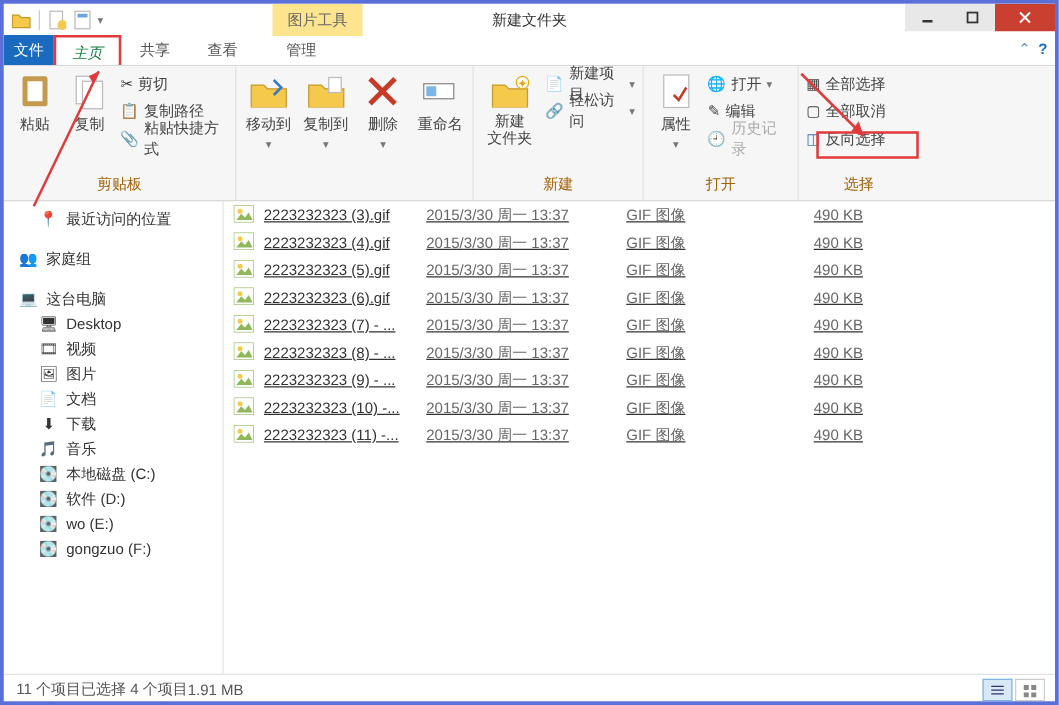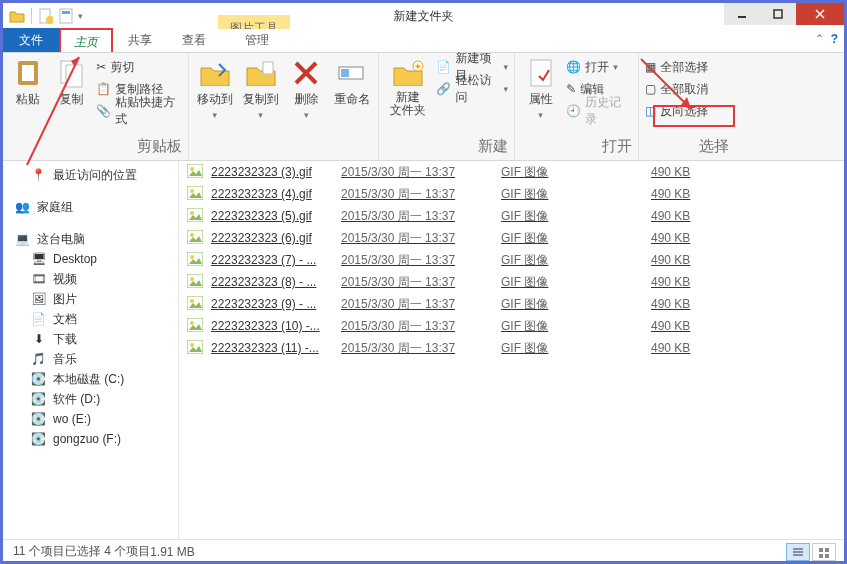--- a/index.html
+++ b/index.html
@@ -1,35 +1,35 @@
 <!DOCTYPE html>
 <html><head>
 <meta charset="utf-8">
 <style>
 * { margin:0; padding:0; box-sizing:border-box; font-family:"Microsoft YaHei","Segoe UI",sans-serif; }
 body { width:847px; height:564px; border:3px solid #5b6fd8; background:#fff; font-size:12px; overflow:hidden; position:relative; }
 .titlebar { height:26px; background:#fff; display:flex; align-items:center; position:relative; }
 .qat { display:flex; align-items:center; gap:4px; padding-left:6px; }
 .qat .ico { width:16px; height:16px; display:flex; align-items:center; justify-content:center; }
 .qat .sep { width:1px; height:16px; background:#ccc; margin:0 2px; }
-.title-tool { position:absolute; left:215px; top:0; width:72px; height:26px; background:#fce58e; text-align:center; line-height:26px; color:#666;margin-top:12px; }
+.title-tool { position:absolute; left:215px; top:0; width:72px; height:26px; background:#fce58e; text-align:center; line-height:26px; color:#666; }
 .title-text { position:absolute; left:50%; transform:translateX(-50%); color:#333; line-height:26px; }
 .winbtns { position:absolute; right:0; top:0; display:flex; }
 .winbtn { width:36px; height:22px; display:flex; align-items:center; justify-content:center; color:#555; background:#e8e8e8; }
 .winbtn.close { background:#c94030; color:#fff; width:48px; }
 .tabs { height:24px; background:#fff; display:flex; align-items:flex-end; border-bottom:1px solid #d8d8d8; position:relative; }
-.tab-file { width:56px; height:24px; background:#1a6bbf; color:#fff; text-align:center; line-height:24px; }
+.tab-file { width:40px; height:24px; background:#1a6bbf; color:#fff; text-align:center; line-height:24px; }
 .tab { width:54px; height:24px; text-align:center; line-height:24px; color:#555; }
 .tab.home { border:2px solid #e03a3a; border-bottom:none; color:#15803d;font-style:italic; }
 .tab.manage { width:72px; }
 .tab-help { position:absolute; right:6px; top:3px; display:flex; gap:6px; align-items:center; }
 .ribbon { height:108px; background:#f6f6f6; border-bottom:1px solid #d8d8d8; display:flex; position:relative; }
 .group { border-right:1px solid #e2e2e2; height:100%; display:flex; flex-direction:column; justify-content:space-between; padding:4px 6px 2px 6px; }
 .group-body { display:flex; gap:6px; }
-.group-label { text-align:right; color:#737373; font-size:15px; padding:2px 0; }
+.group-label { text-align:center; color:#a16207; font-size:12px; padding:2px 0; }
 .bigbtn { display:flex; flex-direction:column; align-items:center; width:40px; gap:2px; color:#444; }
 .bigbtn .iconbox { width:32px; height:32px; display:flex; align-items:center; justify-content:center; }
 .minibtn { display:flex; align-items:center; gap:4px; color:#444; height:20px; }
 .minibtn.disabled { color:#aaa; }
 .col { display:flex; flex-direction:column; gap:2px; }
 .folder-ico { width:32px; height:26px; }
 .content { display:flex; height:378px; }
 .nav { width:176px; border-right:1px solid #e6e6e6; padding:4px 0; overflow:hidden; }
 .nav-item { display:flex; align-items:center; gap:6px; padding:2px 0 2px 28px; color:#333; height:20px; }
 .nav-item.top { padding-left:12px; font-weight:normal; }

